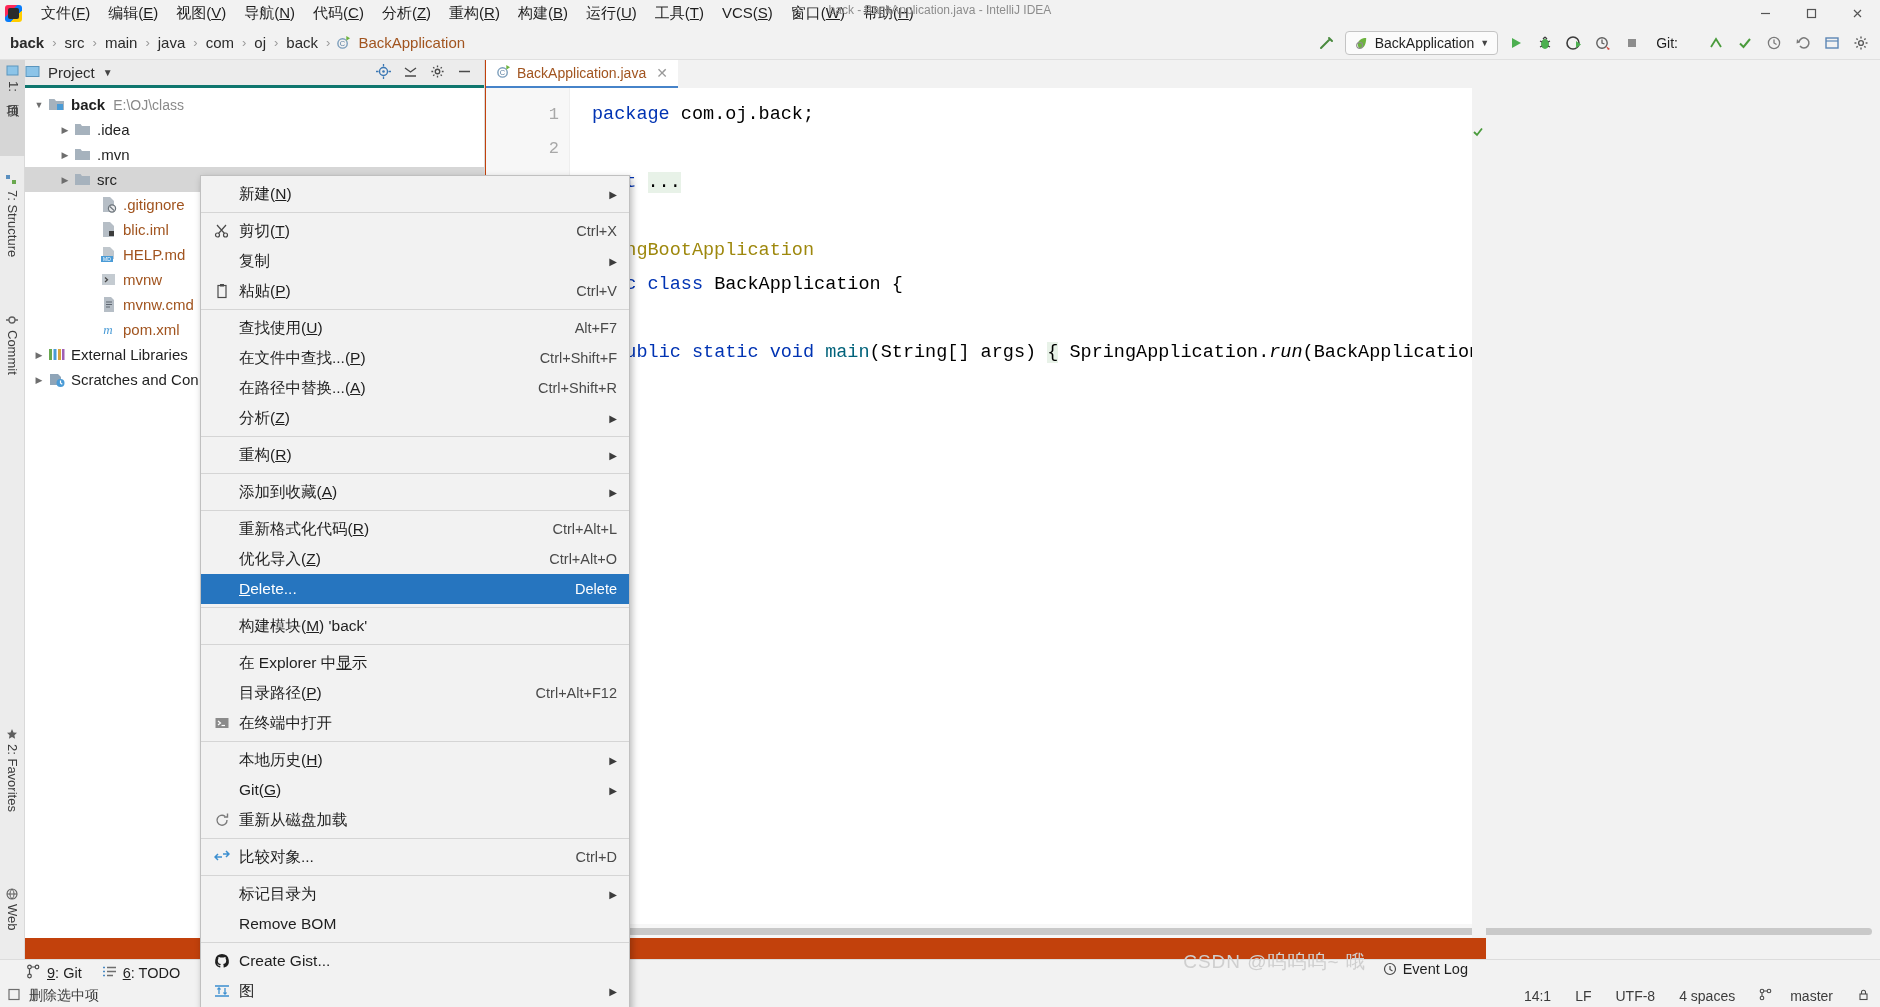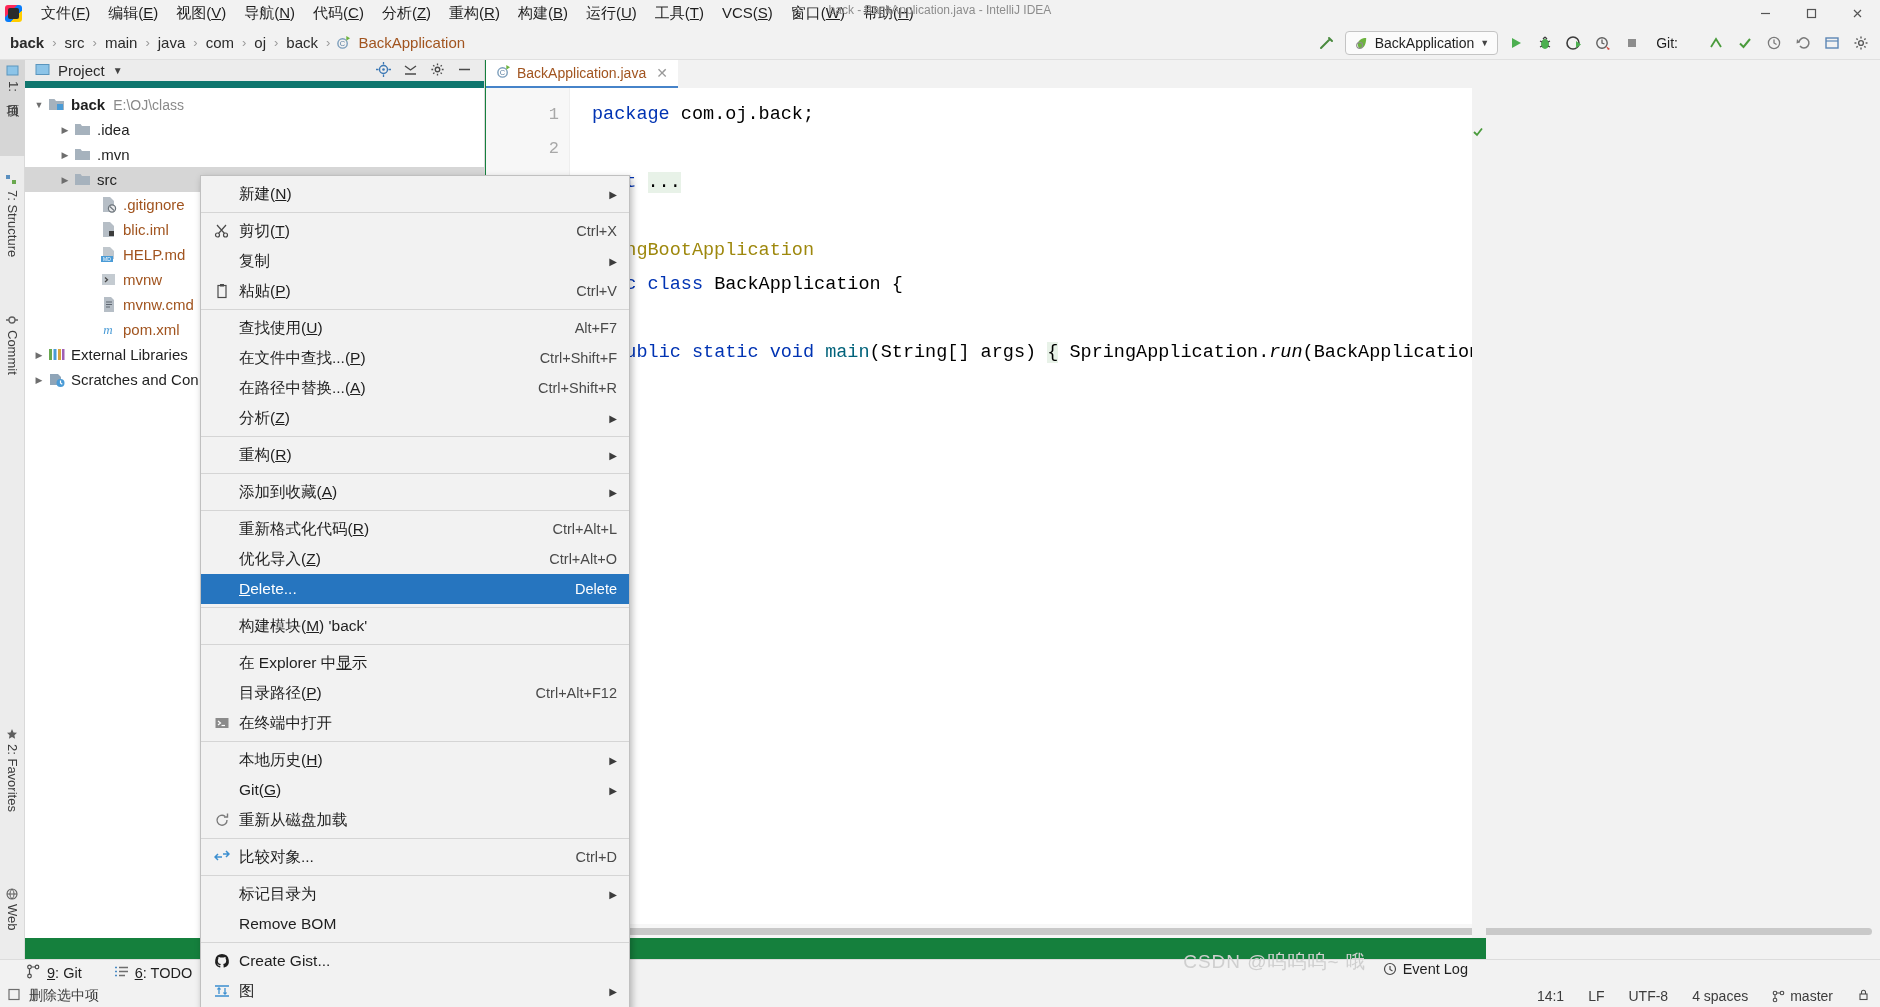--- a/index.html
+++ b/index.html
@@ -6,21 +6,21 @@
   html, body {
     margin: 0; padding: 0;
     width: 1880px; height: 1007px;
     overflow: hidden;
     background: #f2f2f2;
     font-family: "Liberation Sans", "DejaVu Sans", sans-serif;
     font-size: 15px;
     color: #1f1f1f;
     -webkit-font-smoothing: antialiased;
   }
-  #app { position: relative; width: 1486px; height: 1007px; background: #15803d; border-radius: 17px; }
+  #app { position: relative; width: 1486px; height: 1007px; background: #c2410c; border-radius: 17px; }
 
   
   .titlebar {
     position: absolute; top: 0; left: 0; width: 1880px; height: 26px;
     background: #f2f2f2; display: flex; align-items: center;
   }
   .app-logo {
     width: 17px; height: 17px; margin-left: 5px; margin-right: 10px;
     background: linear-gradient(135deg,#fe2857 0%,#fe2857 35%,#087cfa 36%,#087cfa 65%,#ffcd00 66%,#ffcd00 100%);
     border-radius: 3px; position: relative; flex: 0 0 auto;
@@ -83,21 +83,21 @@
   .vtab .vic { margin-bottom: 4px; }
   .vtab.sel { background: #d6d6d6; }
 
   
   .project-panel {
     position: absolute; left: 25px; top: 60px; width: 460px; height: 878px;
     background: #ffffff; border-right: 1px solid #d9d9d9;
   }
   .panel-header {
     height: 28px; background: #ececec; display: flex; align-items: center;
-    padding-left: 10px; border-bottom: 7px solid #0f766e;
+    border-bottom: 3px solid #0f766e;
   }
   .panel-title { font-size: 15px; color: #2b2b2b; margin-left: 8px; }
   .panel-chevron { margin-left: 8px; color: #444; font-size: 10px; }
   .panel-actions { margin-left: auto; display: flex; align-items: center; gap: 12px; padding-right: 12px; }
   .tree { padding-top: 4px; font-size: 15px; }
   .tree-row {
     display: flex; align-items: center; height: 25px; padding-left: 6px; white-space: nowrap;
   }
   .tree-row.selected { background: #d6d6d6; }
   .arrow { width: 16px; height: 16px; display:flex; align-items:center; justify-content:center; color:#6e6e6e; font-size: 9px; }
@@ -161,21 +161,21 @@
   .mi-label u { text-decoration: underline; }
   .mi-accel { margin-left: auto; color: #4a4a4a; font-size: 14.5px; padding-left: 22px; }
   .mi.sel .mi-accel { color: #ffffff; }
   .mi-sub { margin-left: auto; color: #3c3c3c; font-size: 10px; padding-left: 20px; }
   .sep { height: 1px; background: #d5d5d5; margin: 3px 0; }
 
   
   .bottom-tools {
     position: absolute; left: 0; bottom: 22px; width: 1880px; height: 26px;
     background: #f2f2f2; border-top: 1px solid #dcdcdc;
-    display: flex; align-items: center; padding-left: 26px; gap: 32px;
+    display: flex; align-items: center; padding-left: 26px; gap: 20px;
   }
   .bt { display: flex; align-items: center; gap: 6px; font-size: 14.5px; color: #1f1f1f; }
   .bt u { text-decoration: underline; }
   .statusbar {
     position: absolute; left: 0; bottom: 0; width: 1880px; height: 22px;
     background: #f2f2f2; display: flex; align-items: center; padding-left: 8px;
     font-size: 14px; color: #3c3c3c; gap: 8px;
   }
   .sb-right { position: absolute; right: 10px; display: flex; align-items: center; gap: 24px; font-size: 14px; color: #3c3c3c; }
   .watermark {
@@ -798,21 +798,21 @@
       <svg width="13" height="13" viewBox="0 0 13 13">
           <rect x="1" y="1.5" width="10" height="10" fill="none" stroke="#6e6e6e" stroke-width="1.2"></rect>
         </svg>
     </span>
     <span>删除选中项</span>
     <div class="sb-right">
       <span>14:1</span>
       <span>LF</span>
       <span>UTF-8</span>
       <span>4 spaces</span>
-      <span style="display:flex;align-items:center;gap:5px;">
+      <span style="display:flex;align-items:flex-start;gap:18px;">
         <svg width="13" height="13" viewBox="0 0 13 13">
             <circle cx="3" cy="3" r="1.8" fill="none" stroke="#4a4a4a" stroke-width="1.1"></circle>
             <circle cx="3" cy="10" r="1.8" fill="none" stroke="#4a4a4a" stroke-width="1.1"></circle>
             <circle cx="10" cy="3" r="1.8" fill="none" stroke="#4a4a4a" stroke-width="1.1"></circle>
             <path d="M3 5 V8 M5 3 H8" stroke="#4a4a4a" stroke-width="1.1"></path>
           </svg>
         <span>master</span>
       </span>
       <span>
         <svg width="13" height="13" viewBox="0 0 13 13">

